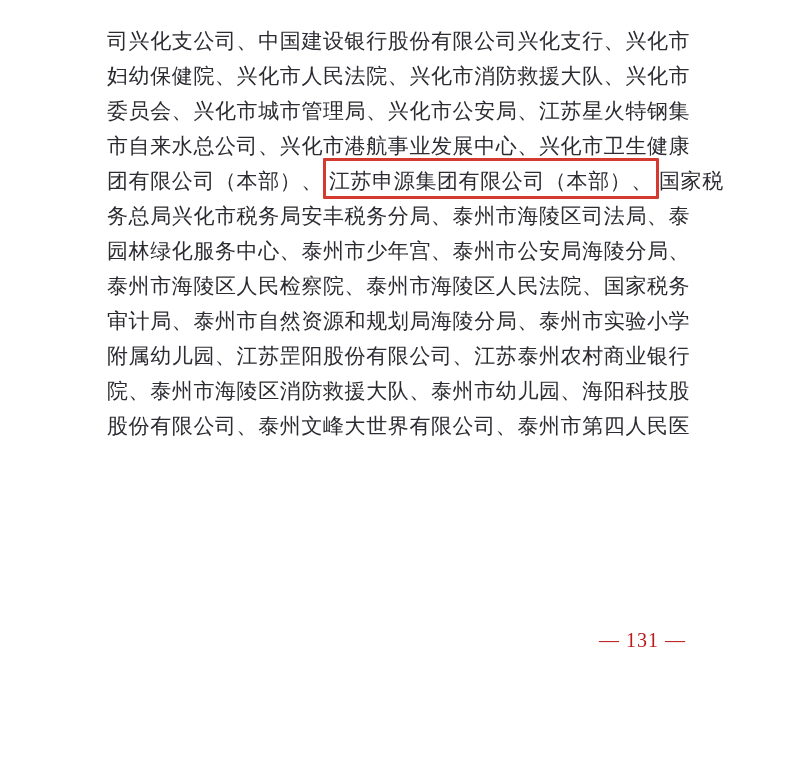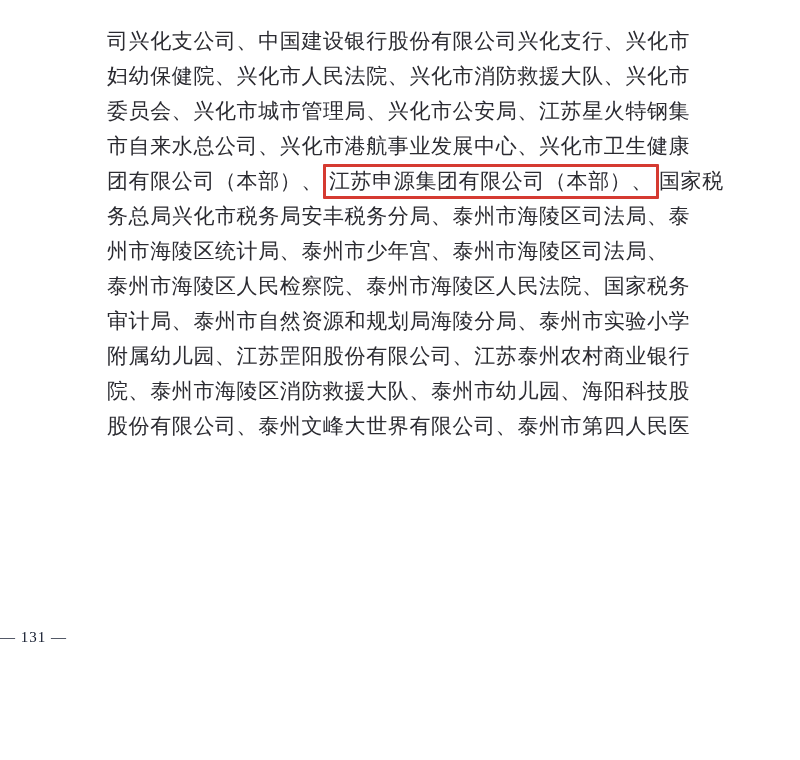--- a/index.html
+++ b/index.html
@@ -32,46 +32,46 @@
   }
   .line {
     height: 35px;
     white-space: nowrap;
   }
   .seg {
     display: inline;
   }
   .seg.highlight {
     border: 3px solid #d53a31;
-    padding: 2px 3px 3px 3px;
+    padding: 8px 3px 3px 3px;
     border-radius: 1px;
   }
   .footer {
     position: absolute;
     top: 617px;
     left: 0;
     width: 686px;
-    text-align: left;
-    font-size: 15px;
-    color: #0f172a;
+    text-align: right;
+    font-size: 20px;
+    color: #b91c1c;
     letter-spacing: 1px;
   }
 </style>
 </head>
 <body>
 
 <div class="page">
   <div class="text-block" id="text-block">
       <div class="line"><span class="seg">司兴化支公司、中国建设银行股份有限公司兴化支行、兴化市</span></div>
       <div class="line"><span class="seg">妇幼保健院、兴化市人民法院、兴化市消防救援大队、兴化市</span></div>
       <div class="line"><span class="seg">委员会、兴化市城市管理局、兴化市公安局、江苏星火特钢集</span></div>
       <div class="line"><span class="seg">市自来水总公司、兴化市港航事业发展中心、兴化市卫生健康</span></div>
       <div class="line"><span class="seg">团有限公司（本部）、</span><span class="seg highlight">江苏申源集团有限公司（本部）、</span><span class="seg">国家税</span></div>
       <div class="line"><span class="seg">务总局兴化市税务局安丰税务分局、泰州市海陵区司法局、泰</span></div>
-      <div class="line"><span class="seg">州市海陵区统计局、泰州市少年宫、泰州市海陵区司法局、</span></div>
+      <div class="line"><span class="seg">园林绿化服务中心、泰州市少年宫、泰州市公安局海陵分局、</span></div>
       <div class="line"><span class="seg">泰州市海陵区人民检察院、泰州市海陵区人民法院、国家税务</span></div>
       <div class="line"><span class="seg">审计局、泰州市自然资源和规划局海陵分局、泰州市实验小学</span></div>
       <div class="line"><span class="seg">附属幼儿园、江苏罡阳股份有限公司、江苏泰州农村商业银行</span></div>
       <div class="line"><span class="seg">院、泰州市海陵区消防救援大队、泰州市幼儿园、海阳科技股</span></div>
       <div class="line"><span class="seg">股份有限公司、泰州文峰大世界有限公司、泰州市第四人民医</span></div>
     </div>
   <div class="footer">— 131 —</div>
 </div>
 
 </body></html>

